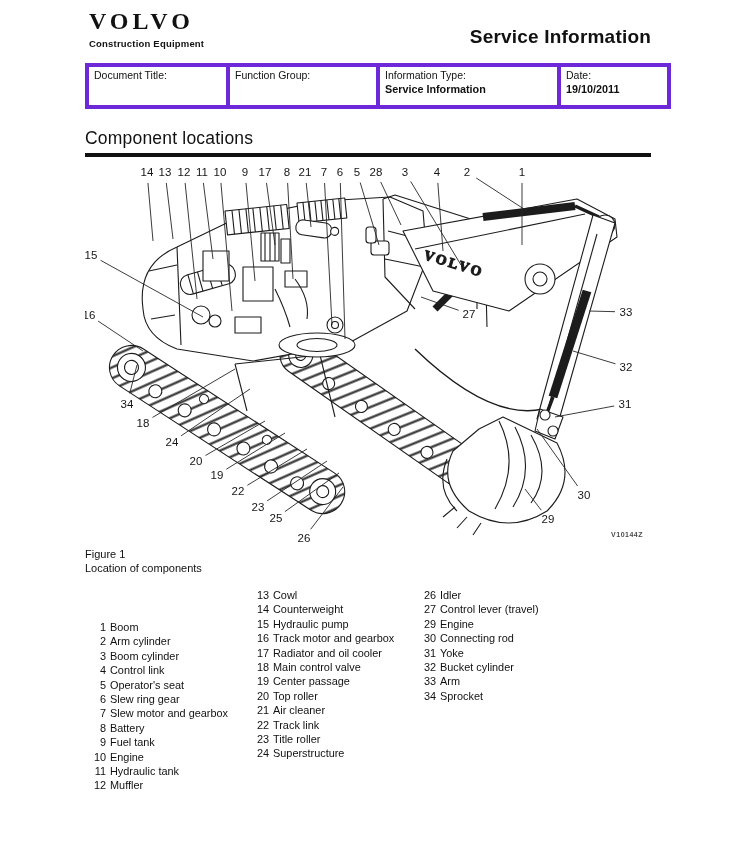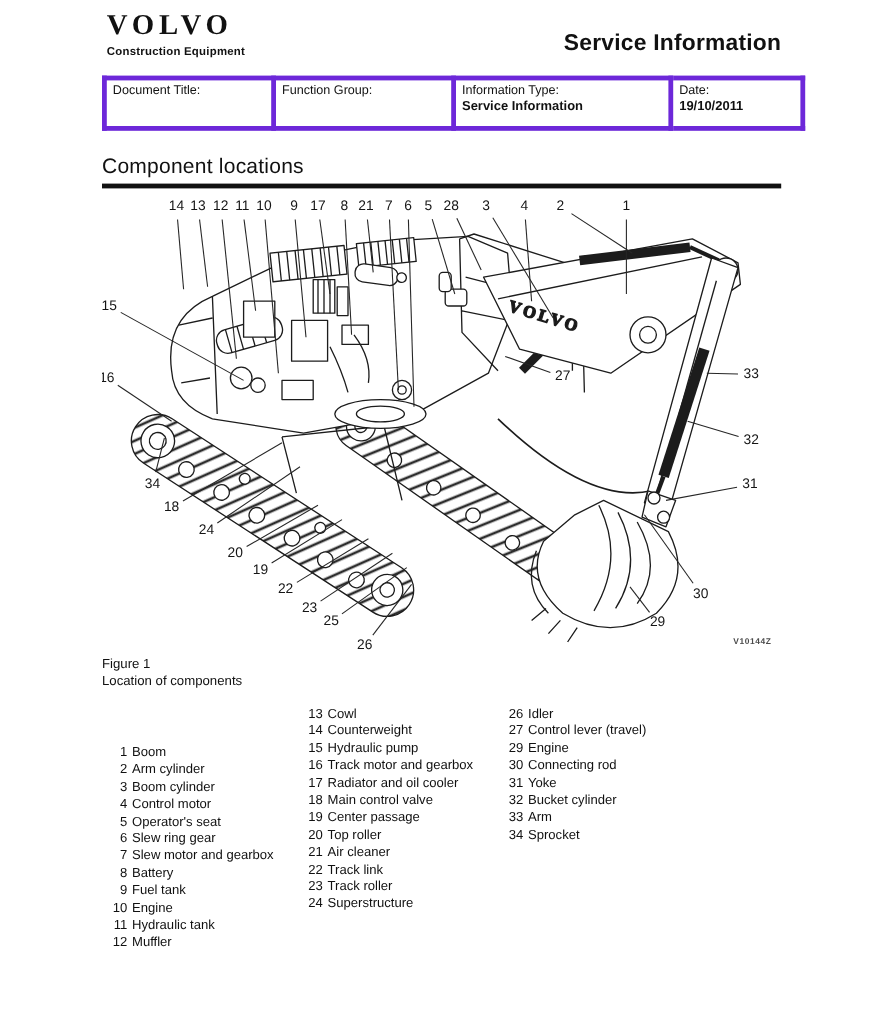--- a/index.html
+++ b/index.html
@@ -290,42 +290,42 @@
   <div class="fig-caption">
     <div>Figure 1</div>
     <div>Location of components</div>
   </div>
 
   <div class="comp-list" id="component-columns">
       <div class="comp-col">
         <div class="comp-row"><span class="comp-num">1</span><span class="comp-name">Boom</span></div>
         <div class="comp-row"><span class="comp-num">2</span><span class="comp-name">Arm cylinder</span></div>
         <div class="comp-row"><span class="comp-num">3</span><span class="comp-name">Boom cylinder</span></div>
-        <div class="comp-row"><span class="comp-num">4</span><span class="comp-name">Control motor</span></div>
+        <div class="comp-row"><span class="comp-num">4</span><span class="comp-name">Control link</span></div>
         <div class="comp-row"><span class="comp-num">5</span><span class="comp-name">Operator's seat</span></div>
         <div class="comp-row"><span class="comp-num">6</span><span class="comp-name">Slew ring gear</span></div>
         <div class="comp-row"><span class="comp-num">7</span><span class="comp-name">Slew motor and gearbox</span></div>
         <div class="comp-row"><span class="comp-num">8</span><span class="comp-name">Battery</span></div>
         <div class="comp-row"><span class="comp-num">9</span><span class="comp-name">Fuel tank</span></div>
         <div class="comp-row"><span class="comp-num">10</span><span class="comp-name">Engine</span></div>
         <div class="comp-row"><span class="comp-num">11</span><span class="comp-name">Hydraulic tank</span></div>
         <div class="comp-row"><span class="comp-num">12</span><span class="comp-name">Muffler</span></div>
       </div>
       <div class="comp-col">
         <div class="comp-row"><span class="comp-num">13</span><span class="comp-name">Cowl</span></div>
         <div class="comp-row"><span class="comp-num">14</span><span class="comp-name">Counterweight</span></div>
         <div class="comp-row"><span class="comp-num">15</span><span class="comp-name">Hydraulic pump</span></div>
         <div class="comp-row"><span class="comp-num">16</span><span class="comp-name">Track motor and gearbox</span></div>
         <div class="comp-row"><span class="comp-num">17</span><span class="comp-name">Radiator and oil cooler</span></div>
         <div class="comp-row"><span class="comp-num">18</span><span class="comp-name">Main control valve</span></div>
         <div class="comp-row"><span class="comp-num">19</span><span class="comp-name">Center passage</span></div>
         <div class="comp-row"><span class="comp-num">20</span><span class="comp-name">Top roller</span></div>
         <div class="comp-row"><span class="comp-num">21</span><span class="comp-name">Air cleaner</span></div>
         <div class="comp-row"><span class="comp-num">22</span><span class="comp-name">Track link</span></div>
-        <div class="comp-row"><span class="comp-num">23</span><span class="comp-name">Track roller</span></div>
+        <div class="comp-row"><span class="comp-num">23</span><span class="comp-name">Title roller</span></div>
         <div class="comp-row"><span class="comp-num">24</span><span class="comp-name">Superstructure</span></div>
       </div>
       <div class="comp-col">
         <div class="comp-row"><span class="comp-num">26</span><span class="comp-name">Idler</span></div>
         <div class="comp-row"><span class="comp-num">27</span><span class="comp-name">Control lever (travel)</span></div>
         <div class="comp-row"><span class="comp-num">29</span><span class="comp-name">Engine</span></div>
         <div class="comp-row"><span class="comp-num">30</span><span class="comp-name">Connecting rod</span></div>
         <div class="comp-row"><span class="comp-num">31</span><span class="comp-name">Yoke</span></div>
         <div class="comp-row"><span class="comp-num">32</span><span class="comp-name">Bucket cylinder</span></div>
         <div class="comp-row"><span class="comp-num">33</span><span class="comp-name">Arm</span></div>

